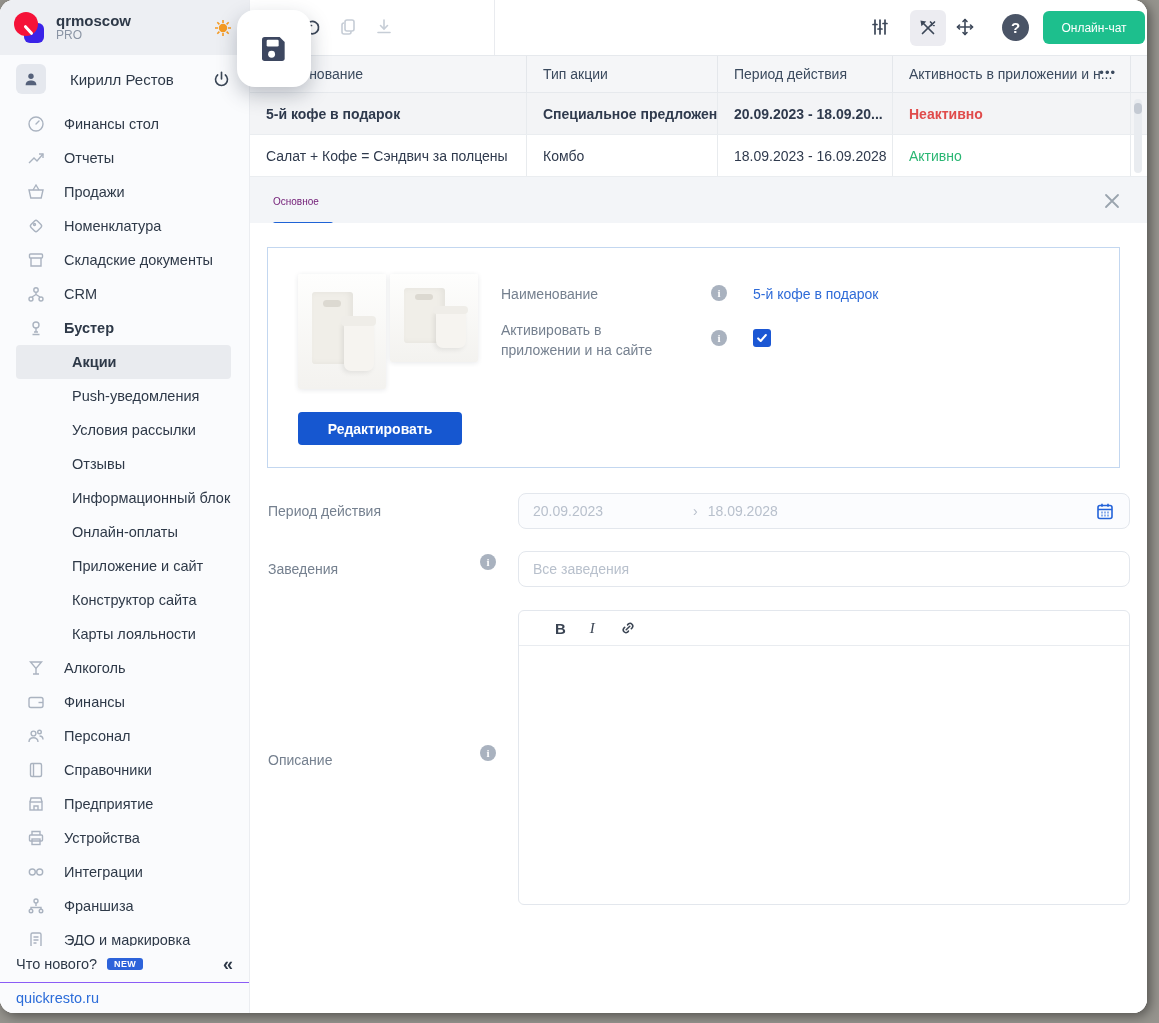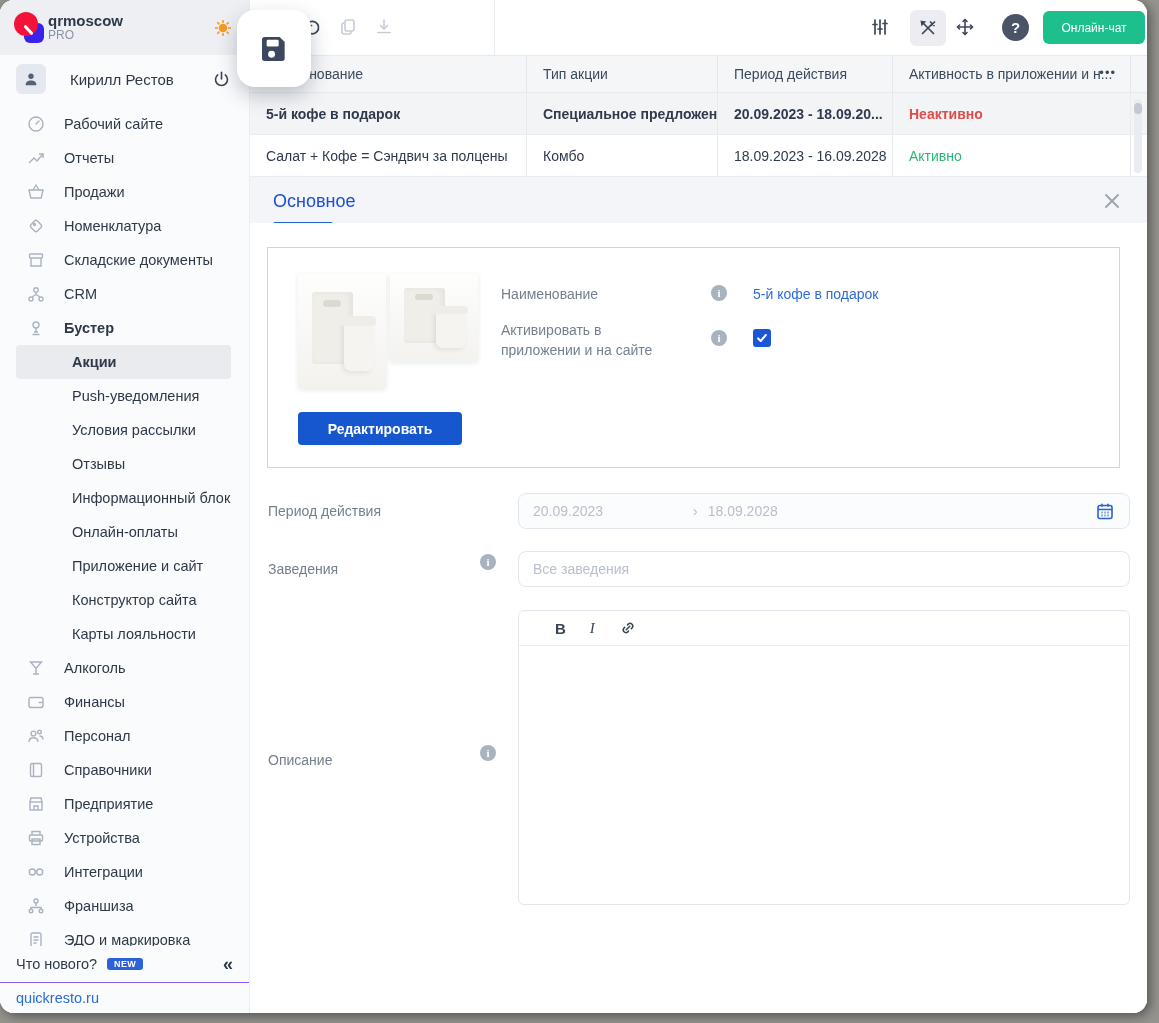--- a/index.html
+++ b/index.html
@@ -4,21 +4,21 @@
 <style>
   html,body{margin:0;padding:0}
   body{width:1159px;height:1023px;background:#96948e;font-family:"Liberation Sans",sans-serif;position:relative;overflow:hidden;
        -webkit-font-smoothing:antialiased}
   .window{position:absolute;left:0;top:0;width:1147px;height:1013px;background:#fff;border-radius:14px;overflow:hidden;
           box-shadow:3px 3px 12px rgba(0,0,0,.45)}
   svg{display:block}
 
   
   .sidebar{position:absolute;left:0;top:0;width:250px;height:100%;background:#fafbfd;border-right:1px solid #ebedf1;box-sizing:border-box}
-  .brand-bar{height:55px;background:#edeff3;display:flex;align-items:center;padding:0 16px 0 12px;gap:0;box-sizing:border-box}
+  .brand-bar{height:55px;background:#edeff3;display:flex;align-items:center;padding:0 16px 0 12px;gap:8px;box-sizing:border-box}
   .logo{width:36px;height:38px;position:relative;flex:0 0 auto}
   .logo-square{position:absolute;left:12px;top:14px;width:20px;height:20px;border-radius:6px;background:#3a23e8}
   .logo-circle{position:absolute;left:2px;top:3px;width:24px;height:24px;border-radius:50%;background:#f51238}
   .logo-needle{position:absolute;left:15px;top:15px;width:3px;height:12px;background:#fff;border-radius:2px;transform:rotate(-42deg)}
   .brand-names{display:flex;flex-direction:column;line-height:1.15}
   .brand-name{font-size:15px;font-weight:bold;color:#2e3948}
   .brand-plan{font-size:12px;color:#8a94a4}
   .sun-icon{margin-left:auto;color:#f59b23}
 
   .user-row{height:48px;display:flex;align-items:center;padding:0 18px 0 16px;gap:24px}
@@ -69,21 +69,21 @@
   .tr{height:41px;display:grid;grid-template-columns:277px 191px 175px 238px;border-bottom:1px solid #eaedf0;cursor:pointer}
   .tr.selected{background:#f3f4f6;font-weight:bold}
   .td{display:flex;align-items:center;padding:0 16px;font-size:14px;color:#2f3a4d;border-right:1px solid #e8ebee;white-space:nowrap;overflow:hidden}
   .status-danger{color:#e04b4b}
   .status-success{color:#2ab673}
   .v-scroll{position:absolute;right:5px;top:44px;width:8px;height:74px;background:#e9ecf0;border-radius:4px;cursor:pointer}
   .v-thumb{position:absolute;left:0;top:4px;width:8px;height:11px;background:#c4cad3;border-radius:4px}
 
   
   .tabbar{height:48px;background:#f3f5f8;position:relative}
-  .tab{position:absolute;left:23px;top:0;height:100%;display:flex;align-items:center;color:#1d4ed8;font-size:18px;cursor:pointer}
+  .tab{position:absolute;left:23px;top:0;height:100%;display:flex;align-items:center;color:#701a75;font-size:10px;cursor:pointer}
   .tab-underline{position:absolute;left:23px;bottom:0;width:60px;height:3px;background:#1f63d6;border-radius:2px 2px 0 0}
   .close-x{position:absolute;right:26px;top:15px;width:18px;height:18px;color:#9aa4ae;cursor:pointer}
 
   
   .content{position:absolute;top:223px;left:0;right:0;bottom:0;background:#fff}
   .info-card{position:absolute;left:17px;top:24px;width:853px;height:221px;border:1px solid #c3d7f0;background:#fff;box-sizing:border-box}
   .promo-img{position:absolute;background:linear-gradient(#fefefd,#f3f2ef);box-shadow:0 1px 5px rgba(30,40,60,.10);border-radius:2px;overflow:hidden}
   .img-lg{left:30px;top:26px;width:88px;height:115px}
   .img-sm{left:122px;top:26px;width:88px;height:88px}
   .bag{position:absolute;left:16%;top:16%;width:46%;height:62%;background:#f0eee8;border-radius:3px;box-shadow:inset -3px 0 6px rgba(0,0,0,.05)}
@@ -164,21 +164,21 @@
     </div>
 
     <nav class="nav">
       <div class="nav-item">
         <span class="nicon">
             <svg viewBox="0 0 20 20" fill="none" stroke="currentColor" stroke-width="1.4">
               <circle cx="10" cy="10" r="7"></circle>
               <path d="M10 10l3-3" stroke-linecap="round"></path>
             </svg>
           </span>
-        <span class="nlabel">Рабочий сайте</span>
+        <span class="nlabel">Финансы стол</span>
       </div>
       <div class="nav-item">
         <span class="nicon">
             <svg viewBox="0 0 20 20" fill="none" stroke="currentColor" stroke-width="1.4">
               <path d="M3 15l5-5 3 3 6-7"></path>
               <path d="M13 6h4v4"></path>
             </svg>
           </span>
         <span class="nlabel">Отчеты</span>
       </div>

